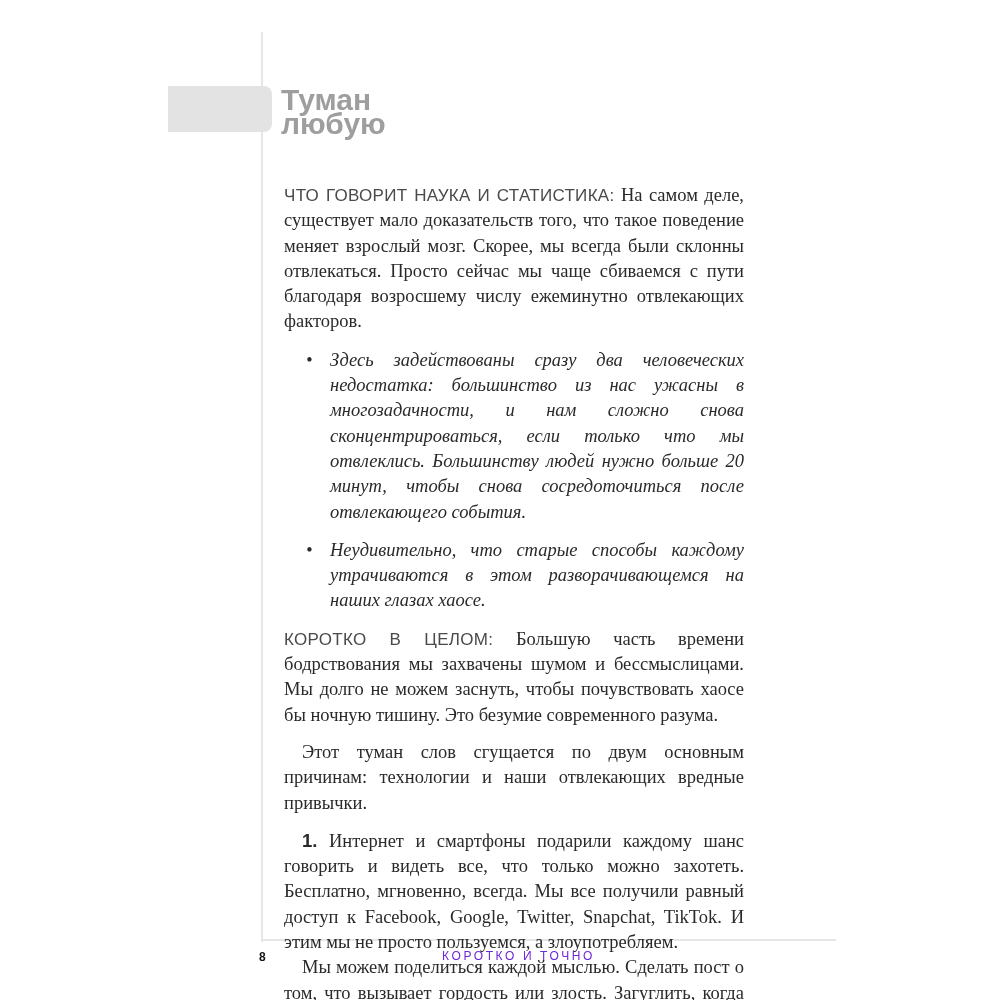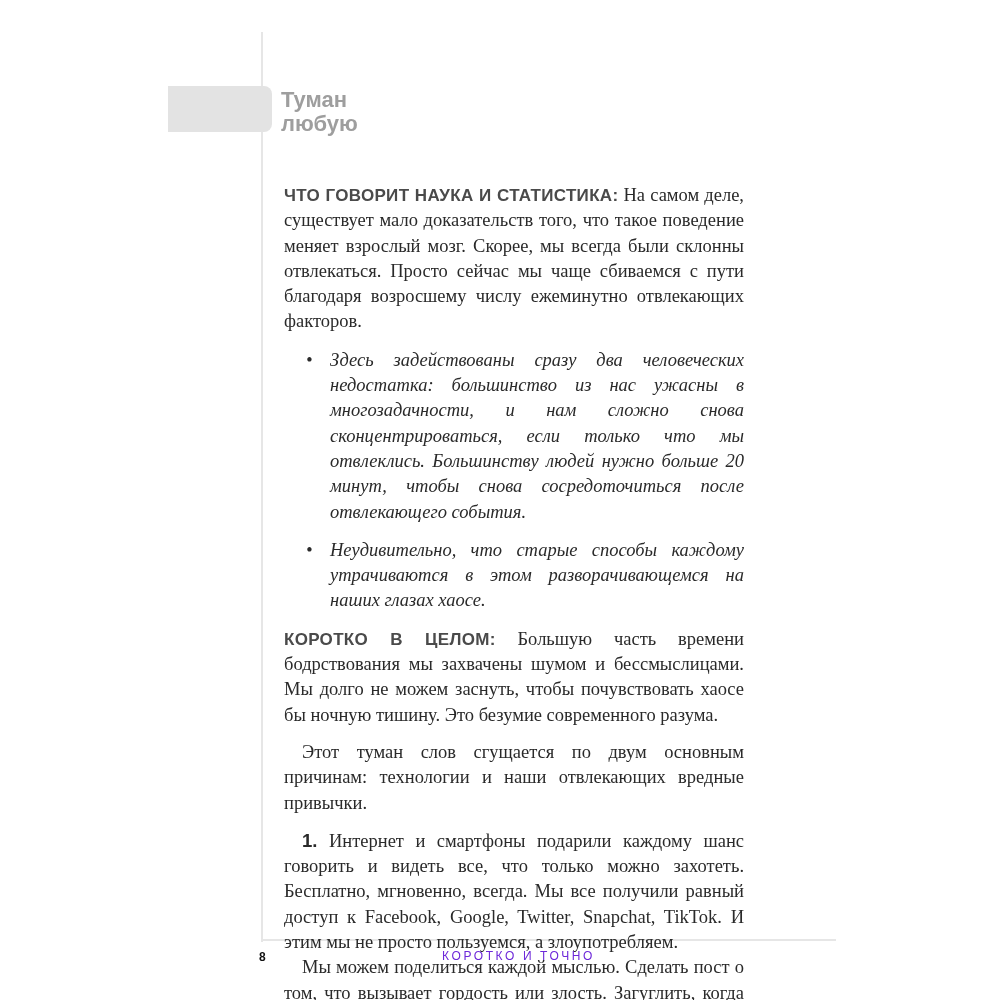--- a/index.html
+++ b/index.html
@@ -1,23 +1,23 @@
 <!DOCTYPE html>
 <html><head>
   <meta charset="utf-8">
   <style>
     html, body { margin: 0; padding: 0; background: #ffffff; }
     body { width: 1000px; height: 1000px; position: relative; overflow: hidden; }
     .vline { position: absolute; left: 261px; top: 32px; width: 2px; height: 910px; background: #e6e6e6; }
     .hline { position: absolute; left: 261px; top: 939px; width: 575px; height: 2px; background: #e6e6e6; }
     .tab-block { position: absolute; left: 168px; top: 86px; width: 104px; height: 46px; background: #e3e3e3; border-radius: 0 8px 8px 0; }
-    .chapter-title { position: absolute; left: 281px; top: 88px; font-family: "Liberation Sans", sans-serif; font-weight: bold; font-size: 22px; line-height: 24px; color: #9e9e9e; }
+    .chapter-title { position: absolute; left: 281px; top: 88px; font-family: "Liberation Sans", sans-serif; font-weight: bold; font-size: 30px; line-height: 24px; color: #9e9e9e; }
     .content { position: absolute; left: 284px; top: 183px; width: 460px; font-family: "Liberation Serif", serif; font-size: 18.5px; line-height: 25.3px; color: #2a2a2a; text-align: justify; }
     .content p { margin: 0; }
-    .lead { font-family: "Liberation Sans", sans-serif; font-weight: 700; font-size: 17px; color: #4a4a4a; letter-spacing: 0.3px; }
+    .lead { font-family: "Liberation Sans", sans-serif; font-weight: 400; font-size: 17px; color: #4a4a4a; letter-spacing: 0.3px; }
     .bullets { list-style: none; margin: 13px 0 0 0; padding: 0 0 0 22px; font-style: italic; }
     .bullets li { position: relative; padding-left: 24px; margin-bottom: 13px; }
     .bullets li::before { content: "•"; position: absolute; left: 0; top: 0; }
     .gap { margin-top: 12px !important; }
     .indent { text-indent: 18px; }
     .num { font-family: "Liberation Sans", sans-serif; font-weight: bold; }
     .footer-page { position: absolute; left: 259px; top: 950px; font-family: "Liberation Sans", sans-serif; font-weight: bold; font-size: 12px; color: #111; }
     .footer-title { position: absolute; left: 442px; top: 949px; font-family: "Liberation Sans", sans-serif; font-size: 12px; letter-spacing: 2.6px; color: #6d28d9; }
   </style>
 </head>

